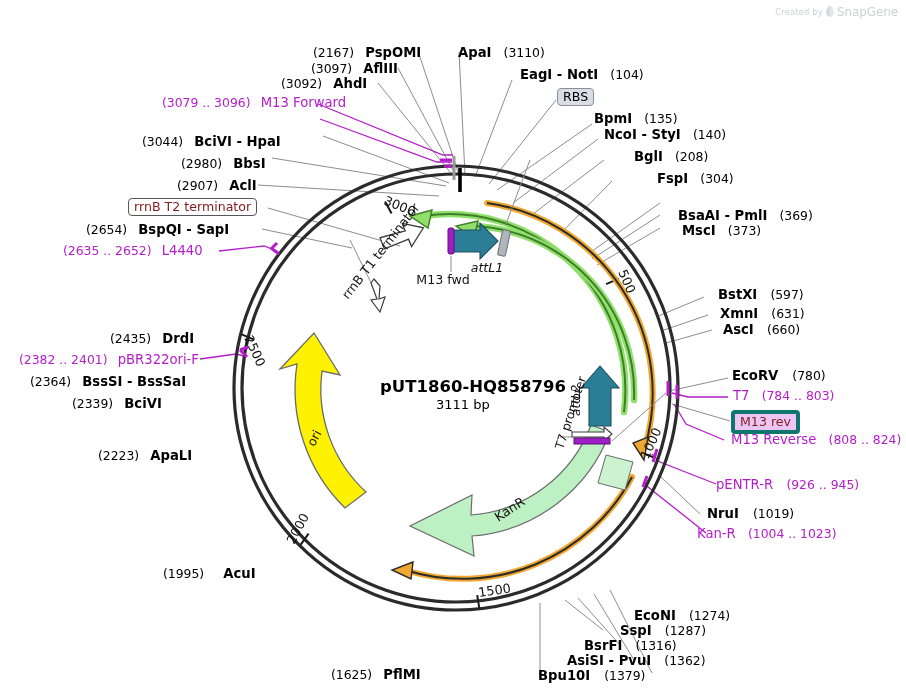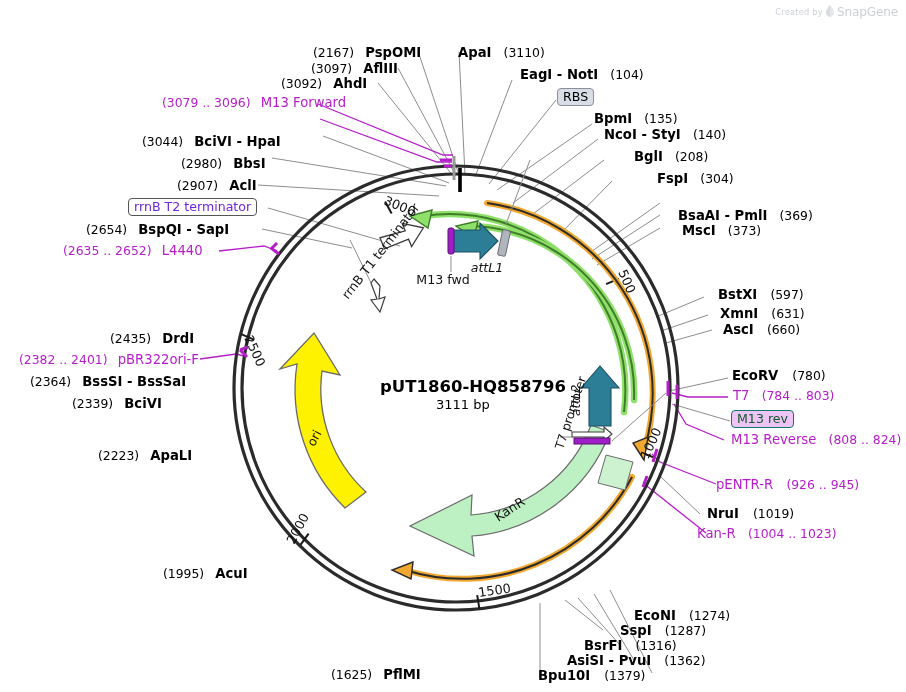--- a/index.html
+++ b/index.html
@@ -30,27 +30,27 @@
     color: #000;
     background: #d8dde6;
     border: 1px solid #8a8f99;
     border-radius: 4px;
     padding: 1px 5px 2px 5px;
     white-space: nowrap;
     line-height: 1.05;
   }
   .feat-box.purplebox {
     background: #edc5f5;
-    border: 1px solid #0f766e;
-    color: #14532d;
+    border: 4px solid #0f766e;
+    color: #7f1d1d;
   }
   .feat-box.plainbox {
     background: #ffffff;
     border: 1px solid #555;
-    color: #6d28d9;
+    color: #7f1d1d;
   }
 
   .plasmid-name {
     position: absolute;
     font-size: 16.5px;
     font-weight: bold;
     color: #000;
     white-space: nowrap;
   }
   .plasmid-bp {
@@ -330,21 +330,21 @@
   <div class="lbl" style="left:72px; top:395px;">
     <span class="pos">(2339)</span>
     <span class="enz" style="margin-left:6px;">BciVI</span>
   </div>
   <div class="lbl" style="left:98px; top:447px;">
     <span class="pos">(2223)</span>
     <span class="enz" style="margin-left:6px;">ApaLI</span>
   </div>
   <div class="lbl" style="left:163px; top:565px;">
     <span class="pos">(1995)</span>
-    <span class="enz" style="margin-left:6px;">AcuI</span>
+    <span class="enz" style="margin-left:14px;">AcuI</span>
   </div>
   <div class="lbl" style="left:331px; top:666px;">
     <span class="pos">(1625)</span>
     <span class="enz" style="margin-left:6px;">PflMI</span>
   </div>
 
   <div class="lbl" style="left:458px; top:44px;">
     <span class="enz">ApaI</span>
     <span class="pos" style="margin-left:7px;">(3110)</span>
   </div>

